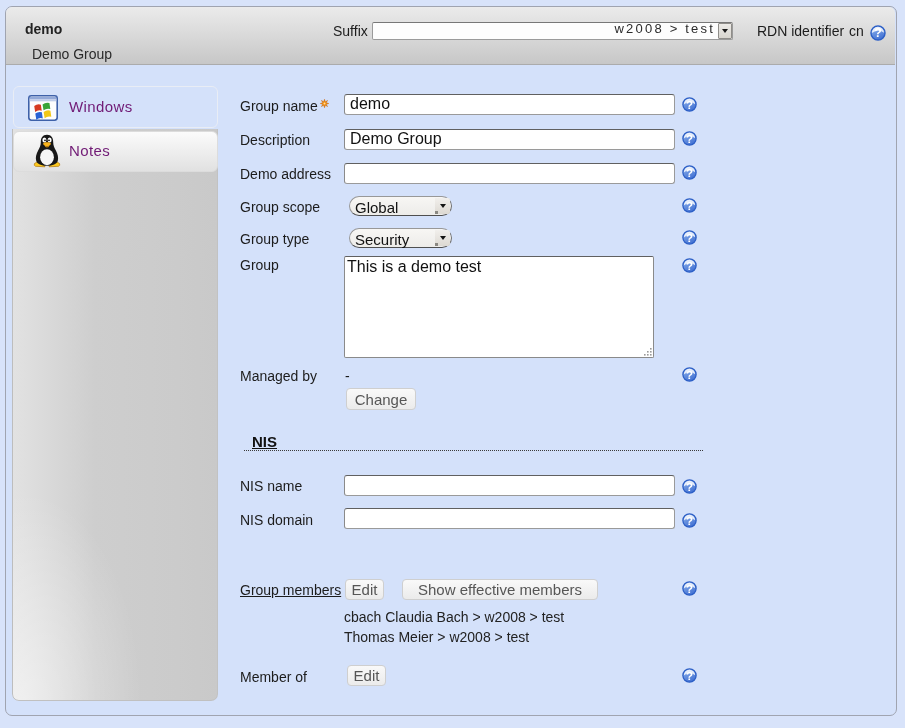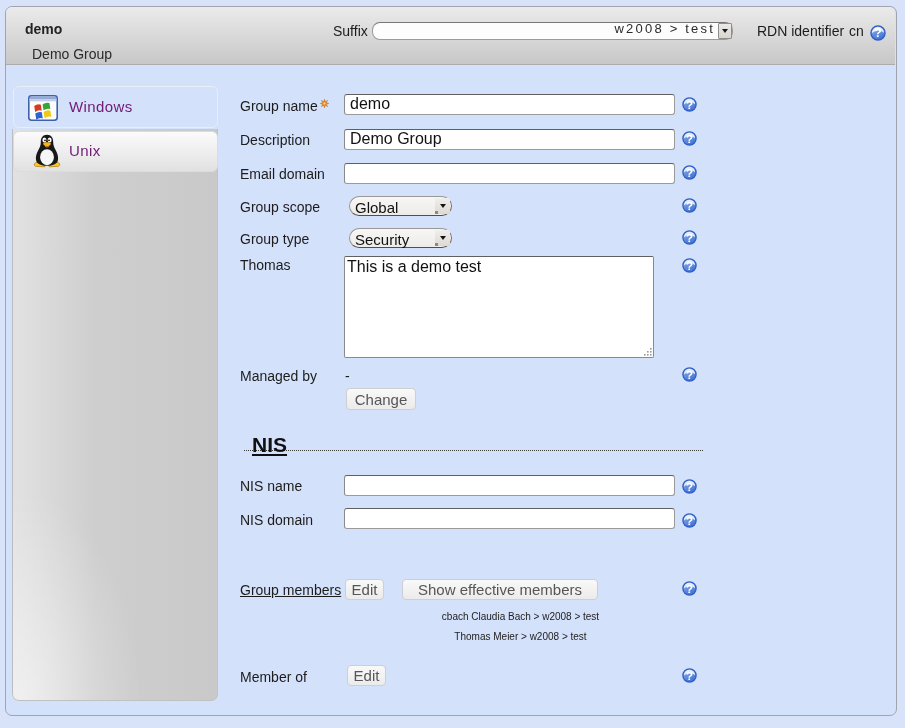--- a/index.html
+++ b/index.html
@@ -39,39 +39,39 @@
         <stop offset="1" stop-color="#7d97cc"></stop>
 </linearGradient>
 </defs>
   </svg>
 <div id="page"></div>
 <div id="hdr"></div>
 <div class="lbl" style="left:25px;top:21px;font-weight:bold;color:#222;">demo</div>
 <div class="lbl" style="left:32px;top:46px;color:#2a2a2a;">Demo Group</div>
 <div class="lbl" style="left:333px;top:23px;">Suffix</div>
 
-<div style="position:absolute;left:372px;top:22px;width:361px;height:18px;background:#fdfdfd;border:1px solid #9a9a9a;border-top-color:#777;border-radius:8px;">
+<div style="position:absolute;left:372px;top:22px;width:361px;height:18px;background:#fdfdfd;border:1px solid #9a9a9a;border-top-color:#777;border-radius:2px;">
   <div style="position:absolute;right:17px;top:-2px;font-size:13px;letter-spacing:2.2px;color:#2a2a2a;line-height:15px;">w2008 &gt; test</div>
   <div style="position:absolute;right:0;top:0;width:14px;height:16px;background:linear-gradient(#eceae7,#d8d5cf);border:1px solid #8f8d89;border-radius:1px;">
     <div style="position:absolute;left:3px;top:5px;width:0;height:0;border-left:3.5px solid transparent;border-right:3.5px solid transparent;border-top:4.5px solid #1a1a1a;"></div>
   </div>
 </div>
 <div class="lbl" style="left:757px;top:23px;">RDN identifier</div>
 <div class="lbl" style="left:849px;top:23px;">cn</div>
 <div class="hlp" style="left:870px;top:25px;width:16px;height:16px;"><svg width="16" height="16" viewBox="0 0 15 15">
 <circle cx="7.5" cy="7.5" r="6.6" fill="url(#hg)" stroke="#2c5fc6" stroke-width="1.3"></circle>
 <path d="M1.8 7.5 A5.7 5.7 0 0 1 13.2 7.2 A9 9 0 0 0 1.8 7.5 Z" fill="rgba(255,255,255,0.8)"></path>
 <text x="7.6" y="11.6" font-family="Liberation Sans" font-size="11.5" font-weight="bold" fill="#fff" text-anchor="middle">?</text>
 </svg></div>
 
 <div id="panel"></div>
 <div id="tabunix"></div>
 <div id="tabwin"></div>
 <div class="tabtxt" style="left:69px;top:98px;">Windows</div>
-<div class="tabtxt" style="left:69px;top:142px;">Unix</div>
+<div class="tabtxt" style="left:69px;top:142px;">Notes</div>
 <div class="abs" style="left:28px;top:95px;"><svg width="30" height="26" viewBox="0 0 30 26">
 <rect x="0.8" y="0.8" width="28.4" height="24.4" rx="2.6" fill="#fdfdfd" stroke="#3e61a9" stroke-width="1.6"></rect>
 <rect x="1.7" y="1.7" width="26.6" height="2.4" fill="#93a9d8"></rect>
 <rect x="1.7" y="4.1" width="26.6" height="2.2" fill="#c0cde9"></rect>
 <g transform="rotate(-9 15.5 15.8) scale(1.06) translate(-0.9 -0.9)">
 <path d="M7.6 9.9 q3.3 -1.7 6.4 -0.2 l-0.1 5.7 q-3.1 -1.5 -6.3 0.2 Z" fill="#d63a20"></path>
 <path d="M15.6 9.7 q3.3 -1.7 6.6 -0.2 l-0.1 5.7 q-3.3 -1.5 -6.5 0.2 Z" fill="#38a438"></path>
 <path d="M7.5 17.1 q3.2 -1.7 6.3 -0.2 l-0.1 5.9 q-3 -1.5 -6.2 0.2 Z" fill="#2a63d5"></path>
 <path d="M15.5 16.9 q3.3 -1.7 6.5 -0.2 l-0.1 5.9 q-3.2 -1.5 -6.4 0.2 Z" fill="#f2c817"></path>
 </g>
@@ -90,24 +90,24 @@
 </svg></div>
 
 <div class="lbl" style="left:240px;top:98px;text-align:center;">Group name</div>
 <div class="mark" style="left:320px;top:95px;"><svg width="9" height="9" viewBox="0 0 10 10">
       <g fill="#f5920f" stroke="#c25a00" stroke-width="0.5">
         <path d="M5 0.3 L5.9 3.1 L8.4 1.6 L6.9 4.1 L9.7 5 L6.9 5.9 L8.4 8.4 L5.9 6.9 L5 9.7 L4.1 6.9 L1.6 8.4 L3.1 5.9 L0.3 5 L3.1 4.1 L1.6 1.6 L4.1 3.1 Z"></path>
       </g>
       <circle cx="5" cy="5" r="1.1" fill="#ffd9a0" stroke="none"></circle>
     </svg></div>
 <div class="lbl" style="left:240px;top:132px;">Description</div>
-<div class="lbl" style="left:240px;top:166px;">Email domain</div>
+<div class="lbl" style="left:240px;top:166px;">Demo address</div>
 <div class="lbl" style="left:240px;top:199px;">Group scope</div>
 <div class="lbl" style="left:240px;top:231px;">Group type</div>
-<div class="lbl" style="left:240px;top:257px;">Thomas</div>
+<div class="lbl" style="left:240px;top:257px;">Group</div>
 <div class="lbl" style="left:240px;top:368px;">Managed by</div>
 <div class="lbl" style="left:240px;top:478px;">NIS name</div>
 <div class="lbl" style="left:240px;top:512px;">NIS domain</div>
 <div class="lbl" style="left:240px;top:582px;text-decoration:underline;">Group members</div>
 <div class="lbl" style="left:240px;top:669px;">Member of</div>
 
 <div class="inp" style="left:344px;top:94px;width:331px;">demo</div>
 <div class="inp" style="left:344px;top:129px;width:331px;">Demo Group</div>
 <div class="inp" style="left:344px;top:163px;width:331px;"></div>
 <div class="sel" style="left:349px;top:196px;">
@@ -131,27 +131,27 @@
         <rect x="1" y="7" width="1.6" height="1.6"></rect>
         <rect x="4" y="7" width="1.6" height="1.6"></rect>
         <rect x="7" y="7" width="1.6" height="1.6"></rect>
       </g>
     </svg>
 </div>
 <div class="lbl" style="left:345px;top:368px;">-</div>
 <div class="btn" style="left:346px;top:388px;width:70px;height:22px;line-height:21px;">Change</div>
 
 <div style="position:absolute;left:244px;top:433px;width:459px;height:18px;border-bottom:1px dotted #3a3a3a;">
-  <span style="margin-left:8px;font-size:21px;font-weight:bold;color:#111;text-decoration:underline;">NIS</span>
+  <span style="margin-left:8px;font-size:15px;font-weight:bold;color:#111;text-decoration:underline;">NIS</span>
 </div>
 <div class="inp" style="left:344px;top:475px;width:331px;"></div>
 <div class="inp" style="left:344px;top:508px;width:331px;"></div>
 <div class="btn" style="left:345px;top:579px;width:39px;height:21px;line-height:20px;">Edit</div>
 <div class="btn" style="left:402px;top:579px;width:196px;height:21px;line-height:20px;">Show effective members</div>
-<div style="position:absolute;left:344px;top:607px;width:353px;text-align:center;font-size:10px;color:#222;line-height:20px;">cbach Claudia Bach &gt; w2008 &gt; test<br>Thomas Meier &gt; w2008 &gt; test</div>
+<div style="position:absolute;left:344px;top:607px;width:353px;text-align:left;font-size:14px;color:#222;line-height:20px;">cbach Claudia Bach &gt; w2008 &gt; test<br>Thomas Meier &gt; w2008 &gt; test</div>
 <div class="btn" style="left:347px;top:665px;width:39px;height:21px;line-height:20px;">Edit</div>
 
 <div class="hlp" style="left:682px;top:97px;"><svg width="15" height="15" viewBox="0 0 15 15">
 <circle cx="7.5" cy="7.5" r="6.6" fill="url(#hg)" stroke="#2c5fc6" stroke-width="1.3"></circle>
 <path d="M1.8 7.5 A5.7 5.7 0 0 1 13.2 7.2 A9 9 0 0 0 1.8 7.5 Z" fill="rgba(255,255,255,0.8)"></path>
 <text x="7.6" y="11.6" font-family="Liberation Sans" font-size="11.5" font-weight="bold" fill="#fff" text-anchor="middle">?</text>
 </svg></div>
 <div class="hlp" style="left:682px;top:131px;"><svg width="15" height="15" viewBox="0 0 15 15">
 <circle cx="7.5" cy="7.5" r="6.6" fill="url(#hg)" stroke="#2c5fc6" stroke-width="1.3"></circle>
 <path d="M1.8 7.5 A5.7 5.7 0 0 1 13.2 7.2 A9 9 0 0 0 1.8 7.5 Z" fill="rgba(255,255,255,0.8)"></path>

